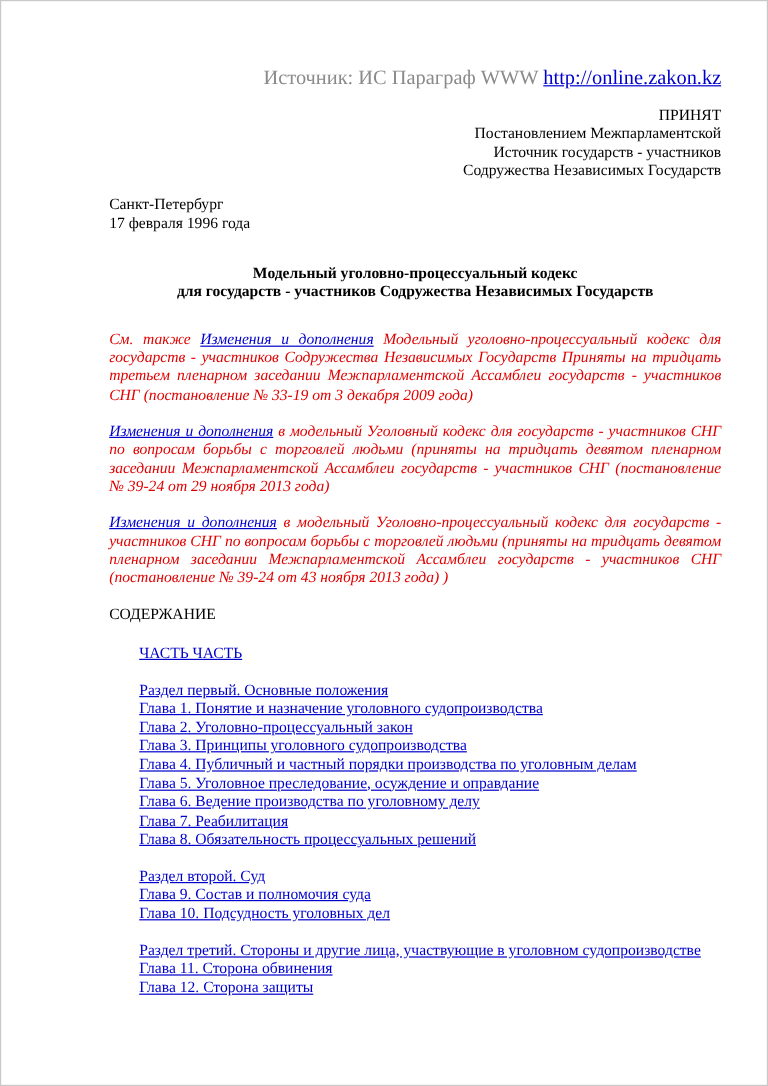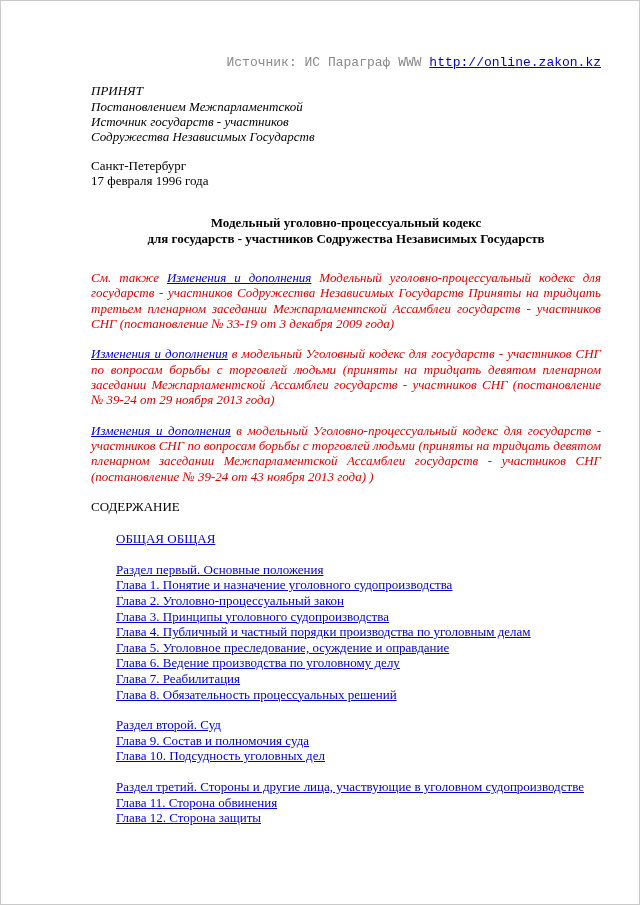--- a/index.html
+++ b/index.html
@@ -16,31 +16,30 @@
     font-family: "Liberation Serif", "DejaVu Serif", serif;
     font-size: 13px;
     line-height: 1.18;
     color: #000000;
     padding: 54px 38px 30px 90px;
     overflow: hidden;
   }
   .source-line {
     text-align: right;
     color: #8a8a8a;
-    font-size: 13px;
-    font-family: Liberation Mono, monospace;
+    font-size: 17px;
   }
   a.link {
     color: #0000cc;
     text-decoration: underline;
     cursor: pointer;
   }
   .adoption-block {
+    text-align: right;
     margin-top: 13px;
-    font-style: italic;
   }
   .place-block {
     margin-top: 13px;
   }
   .doc-title {
     text-align: center;
     font-weight: bold;
     margin-top: 27px;
   }
   .amendments {
@@ -110,21 +109,21 @@
     <p class="amendment">
       <span></span><a class="link">Изменения и дополнения</a><span> в модельный Уголовно-процессуальный кодекс для государств - участников СНГ по вопросам борьбы с торговлей людьми (приняты на тридцать девятом пленарном заседании Межпарламентской Ассамблеи государств - участников СНГ (постановление № 39-24 от 43 ноября 2013 года) )</span>
     </p>
   </div>
 
 
   <div class="contents-label">СОДЕРЖАНИЕ</div>
 
   <div class="toc">
 
-    <div class="toc-line"><a class="link">ОБЩАЯ ОБЩАЯ</a></div>
+    <div class="toc-line"><a class="link">ЧАСТЬ ЧАСТЬ</a></div>
 
     <div class="toc-gap"></div>
 
     <div class="toc-line"><a class="link">Раздел первый. Основные положения</a></div>
     <div class="toc-line"><a class="link">Глава 1. Понятие и назначение уголовного судопроизводства</a></div>
     <div class="toc-line"><a class="link">Глава 2. Уголовно-процессуальный закон</a></div>
     <div class="toc-line"><a class="link">Глава 3. Принципы уголовного судопроизводства</a></div>
     <div class="toc-line"><a class="link">Глава 4. Публичный и частный порядки производства по уголовным делам</a></div>
     <div class="toc-line"><a class="link">Глава 5. Уголовное преследование, осуждение и оправдание</a></div>
     <div class="toc-line"><a class="link">Глава 6. Ведение производства по уголовному делу</a></div>

